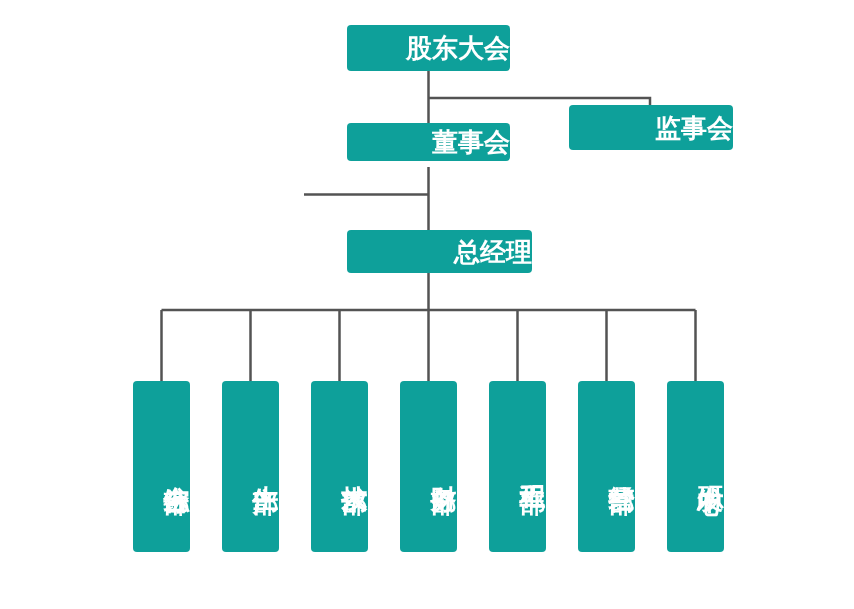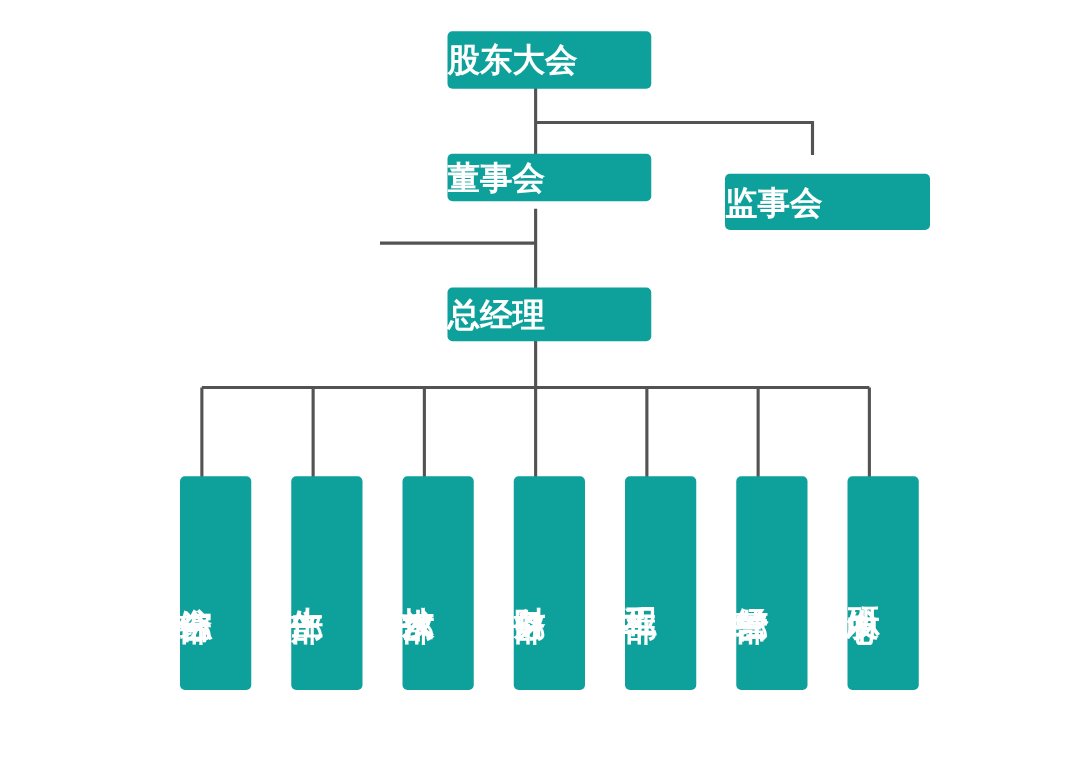--- a/index.html
+++ b/index.html
@@ -30,23 +30,22 @@
     fill: none;
   }
   .node {
     position: absolute;
     z-index: 2;
     background: var(--node-fill, #0EA09A);
     color: var(--node-text, #ffffff);
     border-radius: 4px;
     display: flex;
     align-items: center;
-    justify-content: flex-start;
+    justify-content: flex-end;
     box-sizing: border-box;
-    margin-left: 11px;
   }
   .node .label {
     font-size: 26px;
     font-weight: 700;
     line-height: 1;
     white-space: nowrap;
   }
   .node.v .label {
     writing-mode: vertical-rl;
     text-orientation: upright;
@@ -83,26 +82,26 @@
   </svg>
 
   <div class="node h" style="left:347px; top:25px; width:163px; height:46px">
     <span class="label">股东大会</span>
   </div>
 
   <div class="node h" style="left:347px; top:123px; width:163px; height:38px">
     <span class="label">董事会</span>
   </div>
 
-  <div class="node h" style="left:569px; top:139px; width:164px; height:45px">
+  <div class="node h" style="left:569px; top:105px; width:164px; height:45px">
     <span class="label">监事会</span>
   </div>
 
 
-  <div class="node h" style="left:347px; top:230px; width:163px; height:43px">
+  <div class="node h" style="left:347px; top:230px; width:185px; height:43px">
     <span class="label">总经理</span>
   </div>
 
   <div class="node v" style="left:133px; top:381px; width:57px; height:171px">
     <span class="label">综合部</span>
   </div>
 
   <div class="node v" style="left:222px; top:381px; width:57px; height:171px">
     <span class="label">生产部</span>
   </div>

